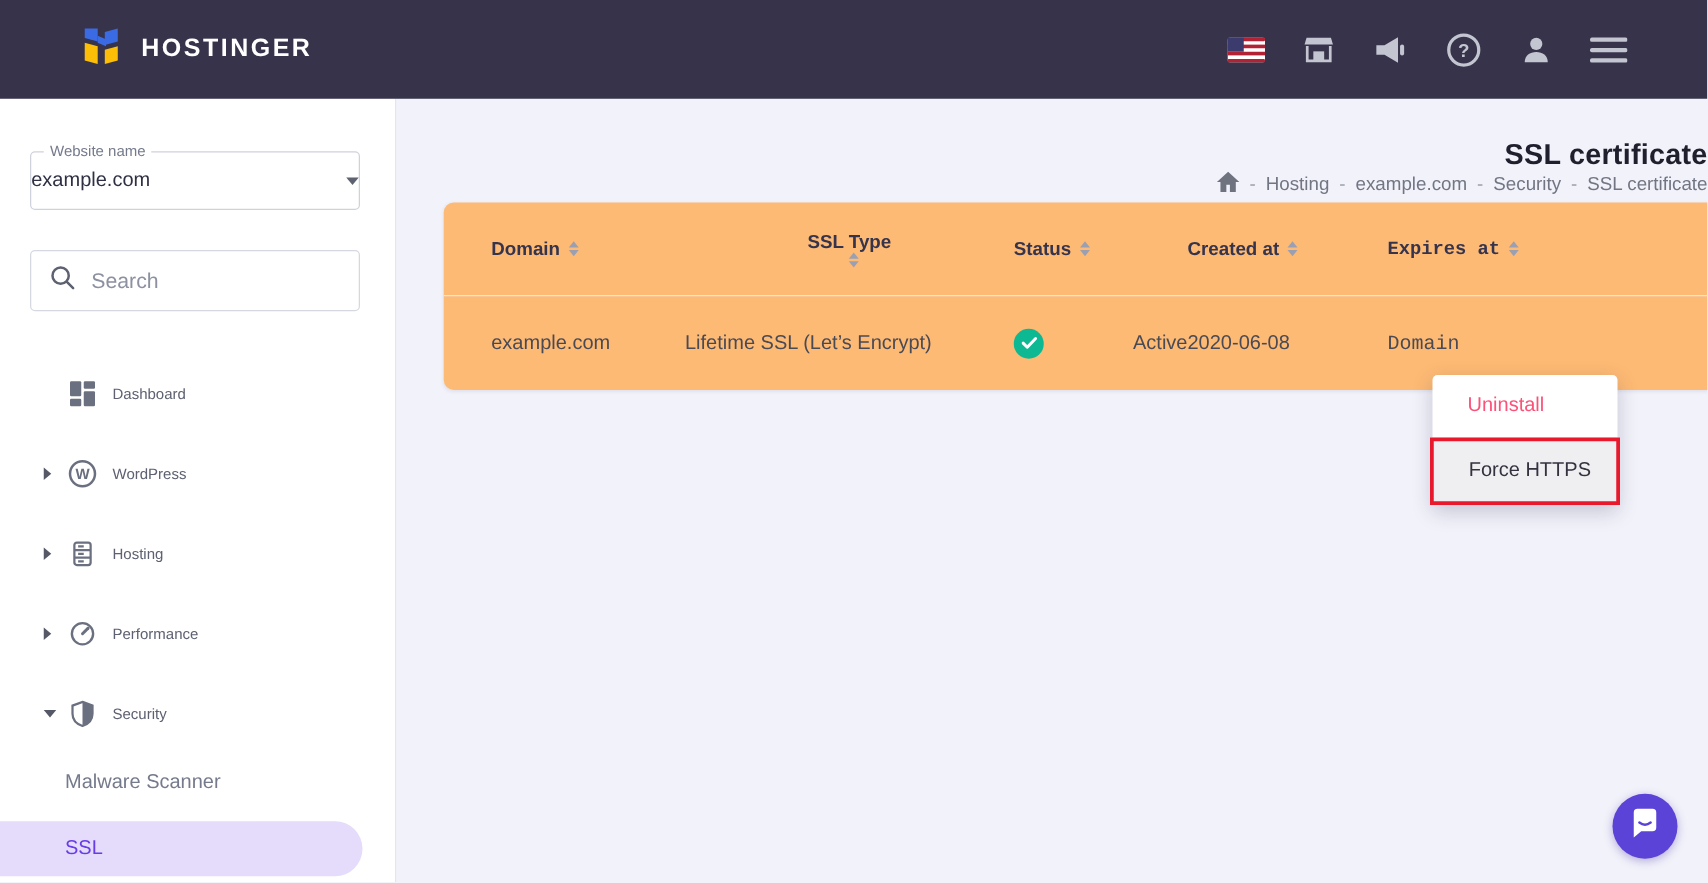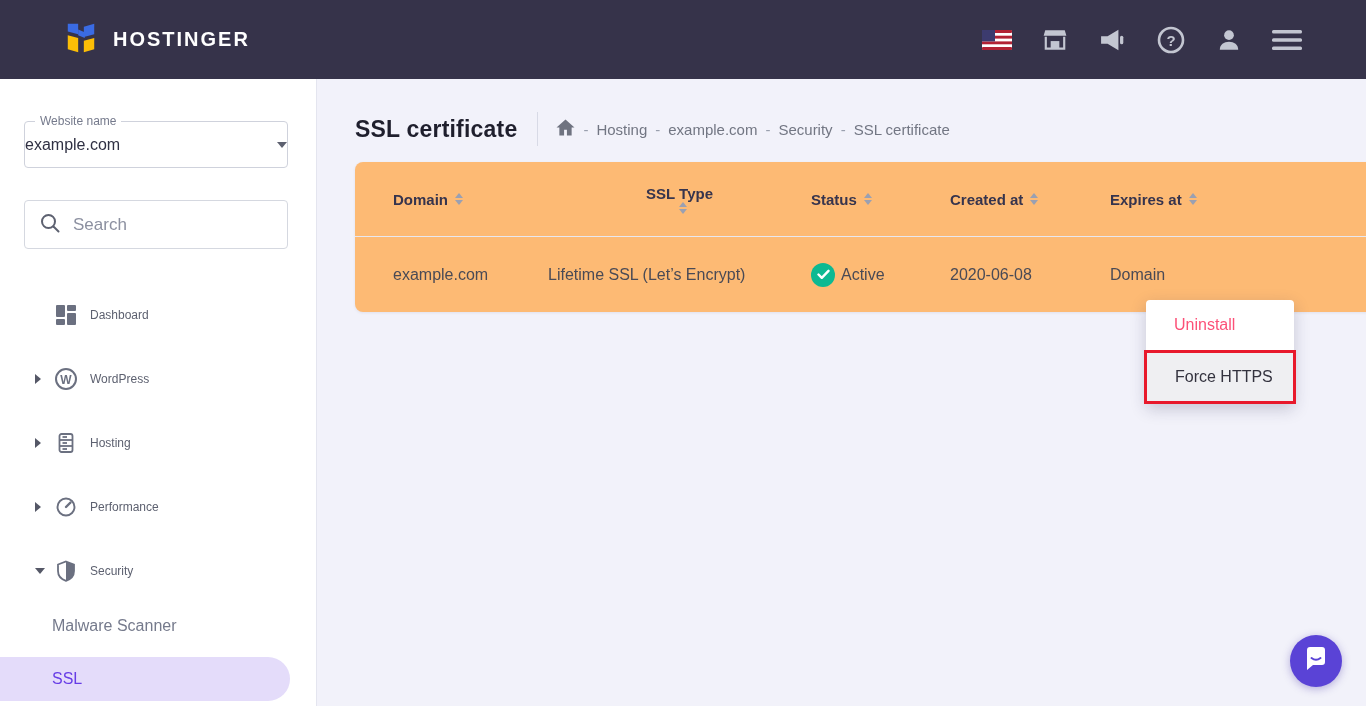--- a/index.html
+++ b/index.html
@@ -40,40 +40,40 @@
               border-top:6px solid #555867; }
   .nav-ico { position:absolute; left:54px; width:24px; height:24px; display:flex; align-items:center; justify-content:center; }
   .nav-label { position:absolute; left:90px; font-size:12px; font-weight:400; color:#5d6170; }
   .nav-child { height:46px; display:flex; align-items:center; cursor:pointer; }
   .nav-child .child-label { margin-left:52px; font-size:16px; color:#757a8c;text-align:right; }
   .nav-child.active { background:#e4dcfa; border-radius:0 24px 24px 0; width:290px; height:44px; margin:8px 0 0 0; }
   .nav-child.active .child-label { color:#673de6; }
 
   
   .main { position:absolute; top:79px; left:317px; width:1049px; height:627px; }
-  .title-row { display:flex; align-items:center; margin:31px 0 0 38px; height:38px; }
+  .title-row { display:flex; align-items:flex-end; margin:31px 0 0 38px; height:38px;flex-direction:column; }
   .page-title { font-size:23px; font-weight:700; color:#1f1f2d; letter-spacing:0.2px; }
   .title-divider { width:1px; height:34px; background:#d8dae6; margin:0 18px 0 20px; }
   .breadcrumb { display:flex; align-items:center; gap:8px; font-size:15px; color:#727683; }
   .crumb { color:#727683; }
   .crumb-sep { color:#9aa0ae; }
 
   .card { position:absolute; top:83px; left:38px; width:1096px; height:150px; background:#fdba74;
           border-radius:8px; box-shadow:0 1px 3px rgba(40,40,80,0.08); }
   .t-row { display:flex; align-items:center; height:75px; padding:0 39px 0 38px; }
   .t-head { border-bottom:1px solid #e8e8f0; }
   .col-domain { width:155px; } .col-type { width:263px;flex-direction:column; } .col-status { width:139px; }
-  .col-created { width:160px; } .col-expires { width:152px; } .col-actions { margin-left:auto; }
+  .col-created { width:160px; } .col-expires { width:152px;font-family:Liberation Mono, monospace; } .col-actions { margin-left:auto; }
   .th { display:flex; align-items:center; font-size:15px; font-weight:700; color:#36344d; cursor:pointer; }
   .sort { display:inline-flex; flex-direction:column; gap:2px; margin-left:7px; }
   .sort i { display:block; width:0; height:0; border-left:4px solid transparent; border-right:4px solid transparent; }
   .sort .s-up { border-bottom:5px solid #9aa0b2; }
   .sort .s-dn { border-top:5px solid #9aa0b2; }
   .td { font-size:16px; color:#4a4a55; }
-  .status-cell { display:flex; align-items:center; gap:6px; }
+  .status-cell { display:flex; align-items:center; gap:6px;justify-content:space-between; }
   .check-badge { width:24px; height:24px; border-radius:50%; background:#0db992; display:flex;
                  align-items:center; justify-content:center; }
   .kebab-btn { width:30px; height:30px; border-radius:50%; background:#e9e6fa; display:flex; flex-direction:column;
                align-items:center; justify-content:center; gap:3px; cursor:pointer; }
   .kebab-btn span { width:4px; height:4px; border-radius:50%; background:#5025d1; }
 
   
   .row-menu { position:absolute; top:221px; left:829px; width:148px; background:#ffffff; border-radius:4px;
               box-shadow:0 5px 16px rgba(40,40,80,0.22); z-index:20; }
   .menu-item { height:50px; display:flex; align-items:center; padding-left:28px; font-size:16px; cursor:pointer; }

